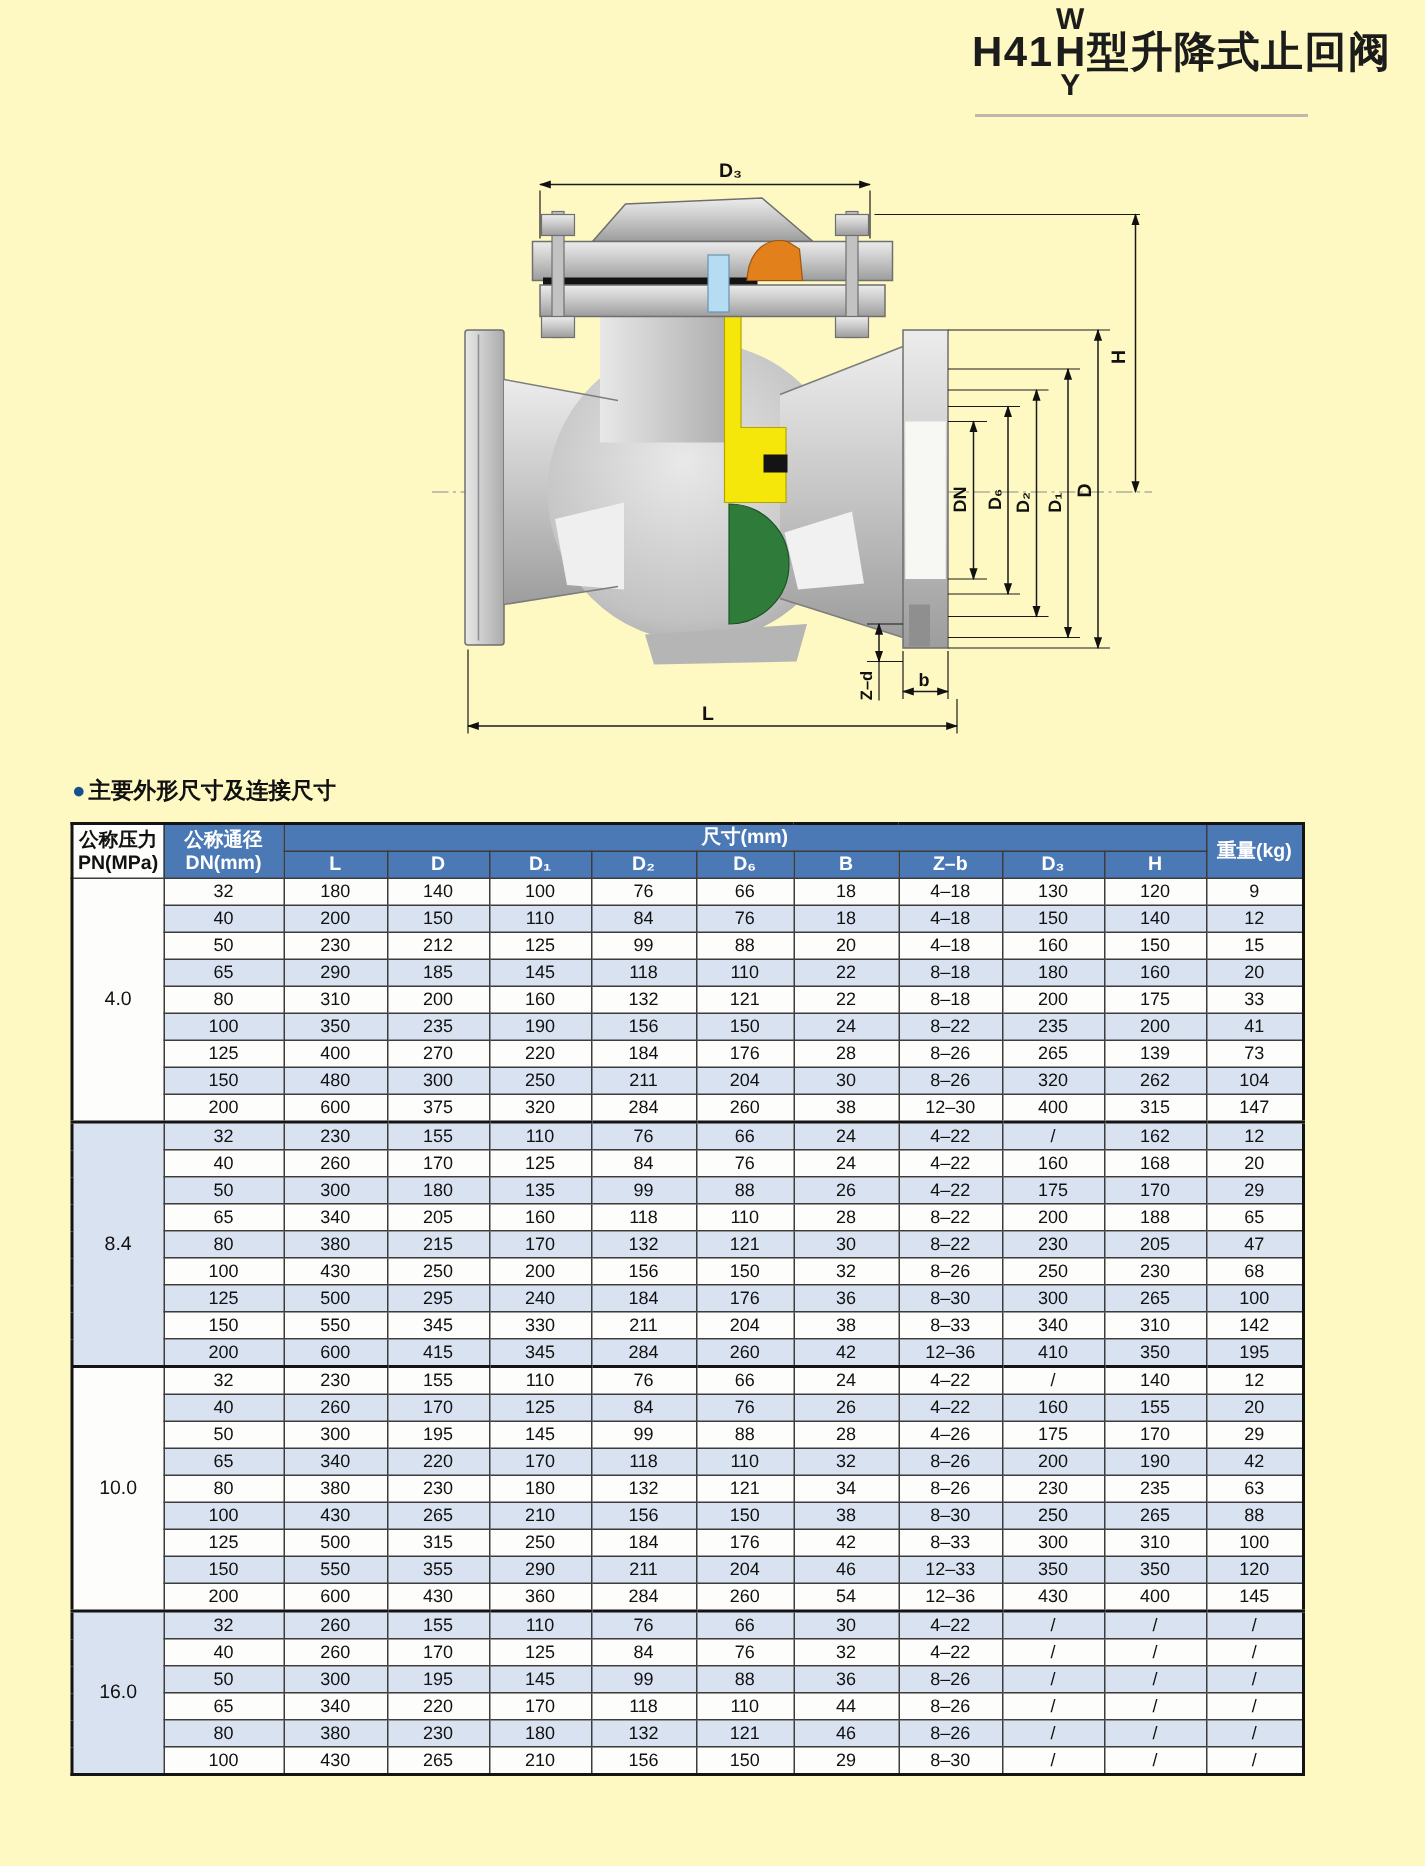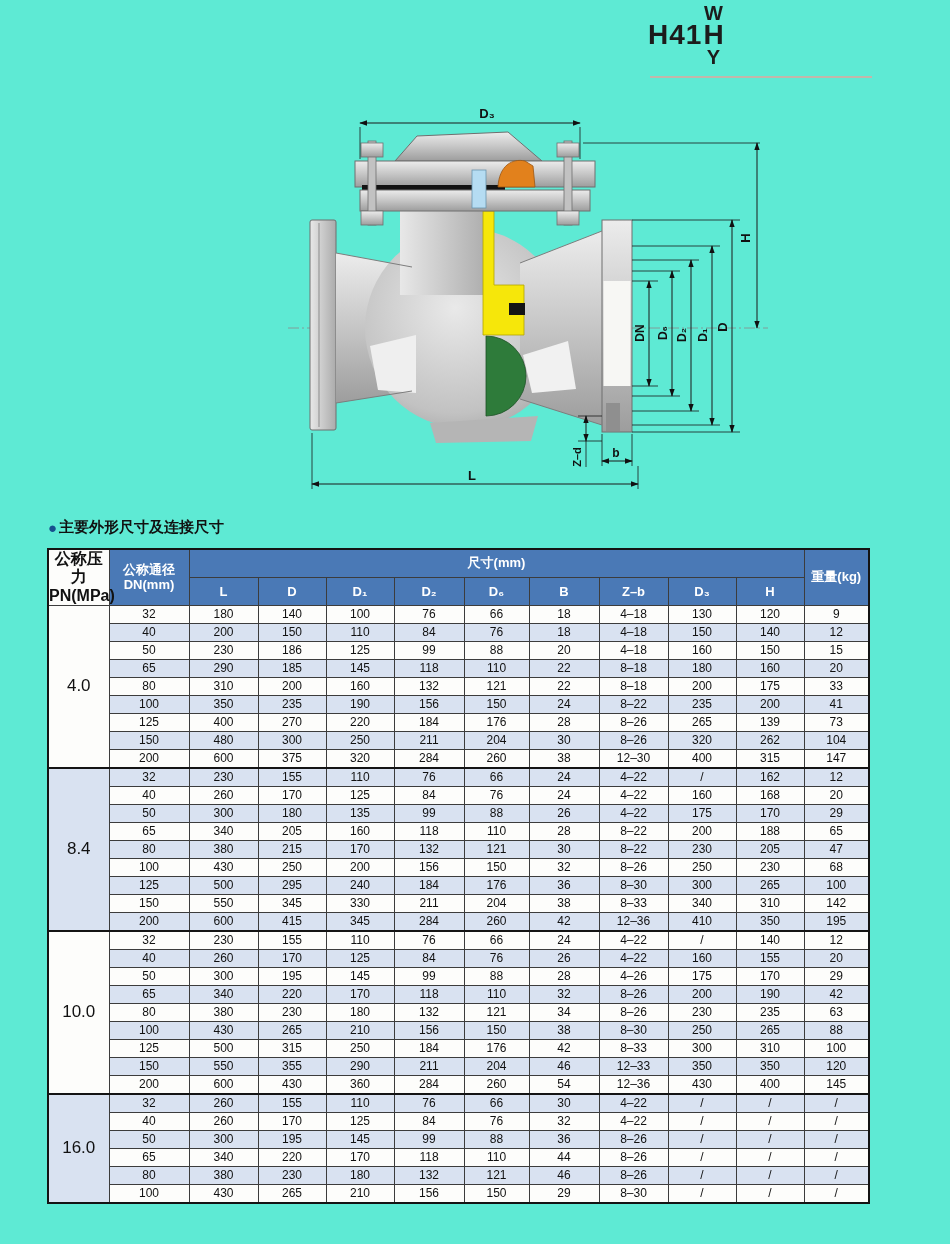--- a/index.html
+++ b/index.html
@@ -1,54 +1,55 @@
 <!DOCTYPE html>
 <html><head>
 <meta charset="utf-8">
 <style>
   html,body{margin:0;padding:0;background:#e9e9e9;}
-  #page{position:relative;width:950px;height:1244px;background:#5eead4;overflow:hidden;
+  #page{position:relative;width:950px;height:1244px;background:#fef9c3;overflow:hidden;
         font-family:"Liberation Sans","DejaVu Sans",sans-serif;color:#111;}
   
   .title{position:absolute;left:648px;top:4px;display:flex;align-items:center;font-weight:bold;color:#1c1c1c;}
   .title .big{font-size:28px;letter-spacing:1px;}
   .title .stack{display:flex;flex-direction:column;align-items:center;line-height:0.92;margin:0 1px;}
   .title .stack .sm{font-size:20px;font-weight:bold;}
   .title .stack .md{font-size:28px;font-weight:bold;}
   .title-rule{position:absolute;left:650px;top:76px;width:222px;height:2px;background:#c3b6aa;}
   
   .drawing{position:absolute;left:280px;top:103px;width:500px;height:408px;}
   
   .section-heading{position:absolute;left:48px;top:518px;font-size:15px;font-weight:bold;display:flex;align-items:center;gap:2px;}
   .section-heading .bullet{color:#17508e;font-size:15px;}
   
   .dim-table{position:absolute;left:47px;top:548px;width:821px;border-collapse:collapse;table-layout:fixed;
              font-size:12px;text-align:center;}
   .dim-table th,.dim-table td{border:1px solid #3c3c3c;padding:0;height:17px;line-height:1.1;vertical-align:middle;}
   .dim-table{border:2px solid #141414;}
   .dim-table thead th{background:#4a79b6;color:#fff;font-size:13px;font-weight:bold;}
-  .dim-table thead th.white-head{background:#fdfdfb;color:#111;font-weight:bold;font-size:16px;}
+  .dim-table thead th.white-head{background:#fdfdfb;color:#111;font-weight:bold;font-size:13px;}
   .dim-table thead .two-line{line-height:1.15;}
   .dim-table tbody tr.alt td{background:#d9e2f1;}
   .dim-table tbody td{background:#fdfdfb;}
-  .dim-table tbody td.pn{background:#fdfdfb;font-size:17px;}
+  .dim-table tbody td.pn{background:#fdfdfb;font-size:13px;}
   .dim-table tbody tr.group-start td{border-top:2px solid #141414;}
 </style>
 </head>
 <body>
 
 <div id="page">
 
   <div class="title">
     <span class="big">H41</span>
     <span class="stack">
       <span class="sm">W</span>
       <span class="md">H</span>
       <span class="sm">Y</span>
     </span>
+    <span class="big">型升降式止回阀</span>
   </div>
   <div class="title-rule"></div>
 
   <svg class="drawing" viewBox="0 0 500 408" xmlns="http://www.w3.org/2000/svg">
     <defs>
       <linearGradient id="g1" x1="0" y1="0" x2="0" y2="1">
         <stop offset="0" stop-color="#ececec"></stop>
           <stop offset="0.5" stop-color="#c6c6c6"></stop>
           <stop offset="1" stop-color="#9d9d9d"></stop>
       </linearGradient>
@@ -235,21 +236,21 @@
           <td>76</td>
           <td>18</td>
           <td>4–18</td>
           <td>150</td>
           <td>140</td>
           <td>12</td>
         </tr>
         <tr>
           <td>50</td>
           <td>230</td>
-          <td>186</td>
+          <td>212</td>
           <td>125</td>
           <td>99</td>
           <td>88</td>
           <td>20</td>
           <td>4–18</td>
           <td>160</td>
           <td>150</td>
           <td>15</td>
         </tr>
         <tr class="alt">

